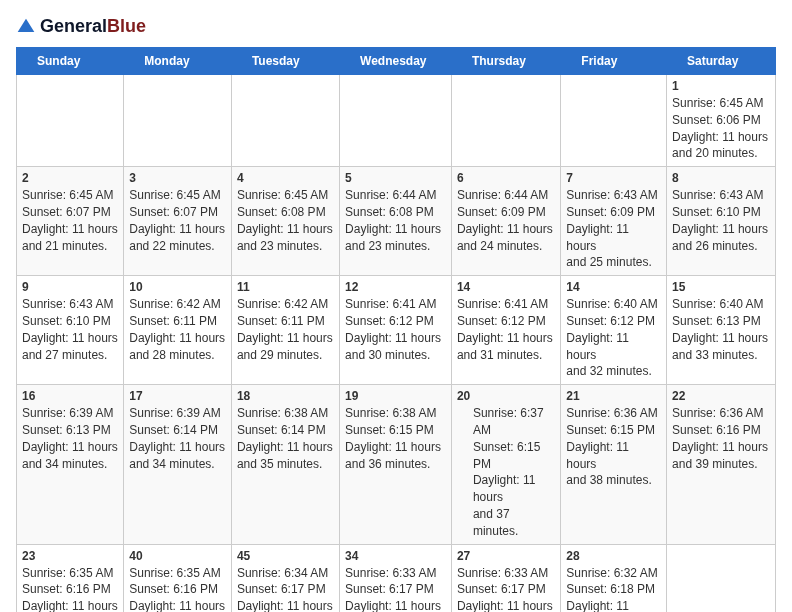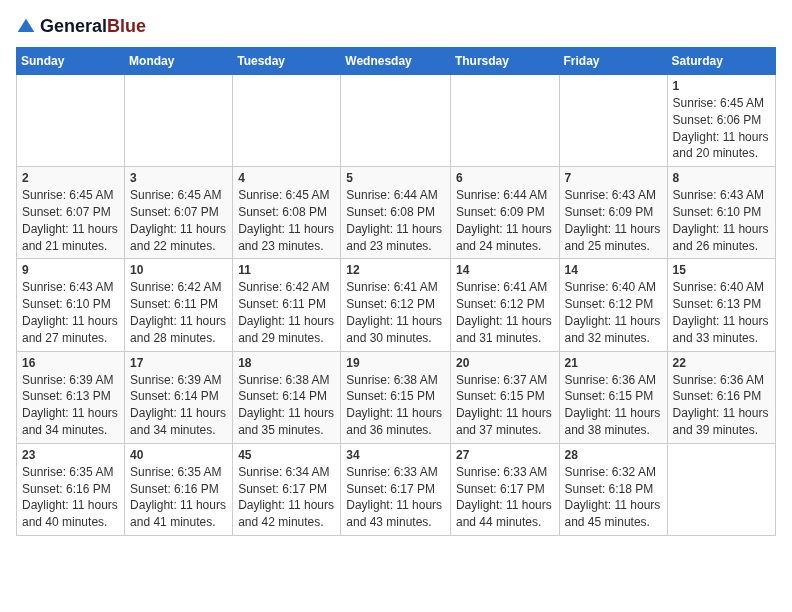--- a/index.html
+++ b/index.html
@@ -51,21 +51,21 @@
     .calendar-table {
       width: 100%;
       border-collapse: collapse;
       border: 1px solid #ccc;
     }
     .calendar-table th {
       background-color: #2a6fc9;
       color: #fff;
       font-size: 12px;
       font-weight: bold;
-      padding: 6px 4px;
+      padding: 6px 20px;
       text-align: left;
       border: 1px solid #2a6fc9;
     }
     .calendar-table td {
       vertical-align: top;
       border: 1px solid #ccc;
       padding: 4px 5px;
       width: 113px;
       min-height: 80px;
       font-size: 10px;
@@ -265,21 +265,21 @@
         </td>
         <td>
           <span class="day-number">19</span>
           <div class="day-details" style="white-space: pre-line;">Sunrise: 6:38 AM
 Sunset: 6:15 PM
 Daylight: 11 hours
 and 36 minutes.</div>
         </td>
         <td>
           <span class="day-number">20</span>
-          <div class="day-details" style="white-space: pre-line;">Sunrise: 6:37 AM
+          <div class="day-details" style="white-space: pre-line; margin-left: 16px;">Sunrise: 6:37 AM
 Sunset: 6:15 PM
 Daylight: 11 hours
 and 37 minutes.</div>
         </td>
         <td>
           <span class="day-number">21</span>
           <div class="day-details" style="white-space: pre-line;">Sunrise: 6:36 AM
 Sunset: 6:15 PM
 Daylight: 11 hours
 and 38 minutes.</div>

